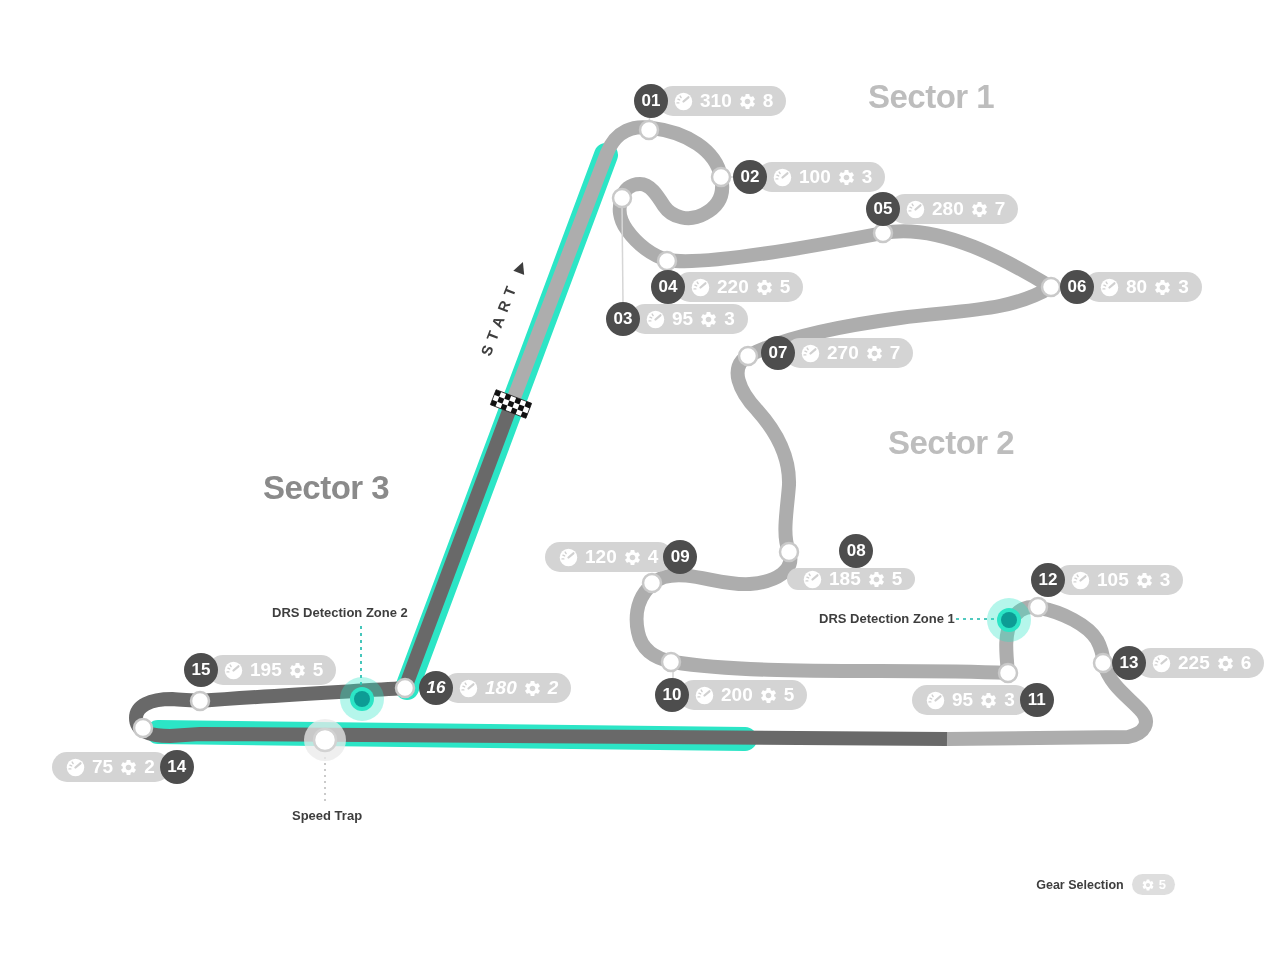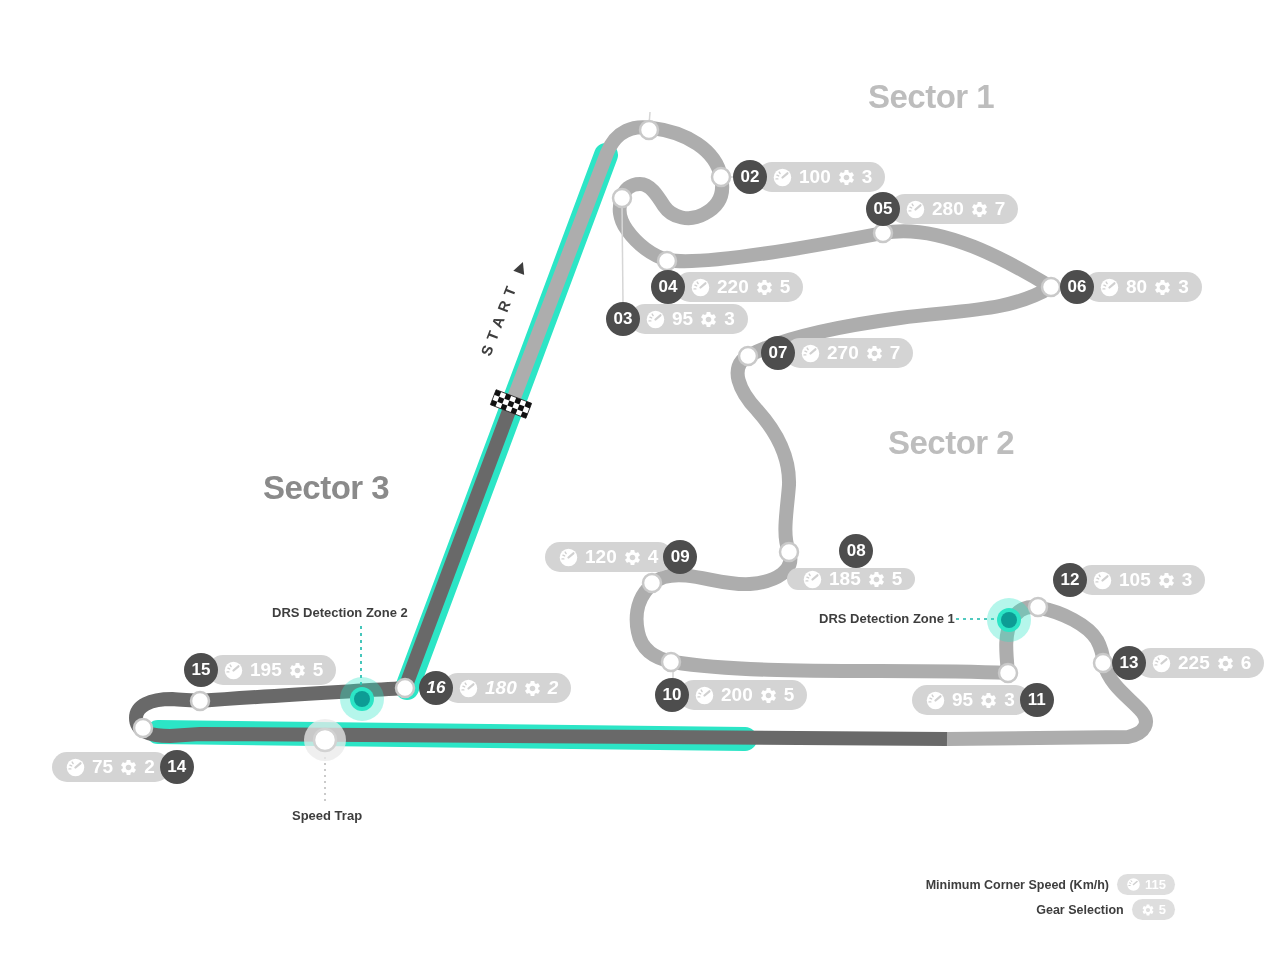--- a/index.html
+++ b/index.html
@@ -161,20 +161,33 @@
 
 <div class="sector-label sector-light" style="left:868px;top:78px;">Sector 1</div>
 <div class="sector-label sector-light" style="left:888px;top:424px;">Sector 2</div>
 <div class="sector-label sector-dark" style="left:263px;top:469px;">Sector 3</div>
 
 <div class="start">
   <span>START</span>
   <span class="arrow">▶</span>
 </div>
 
+<div class="badge" style="left:634px;top:84px;">
+  <div class="num">01</div>
+  <div class="pill">
+    <svg width="21" height="21">
+          <use href="#icon-gauge"></use>
+        </svg>
+    <span>310</span>
+    <svg width="19" height="19">
+          <use href="#icon-gear"></use>
+        </svg>
+    <span>8</span>
+  </div>
+</div>
 
 <div class="badge" style="left:733px;top:160px;">
   <div class="num">02</div>
   <div class="pill">
     <svg width="21" height="21">
           <use href="#icon-gauge"></use>
         </svg>
     <span>100</span>
     <svg width="19" height="19">
           <use href="#icon-gear"></use>
@@ -302,21 +315,21 @@
           <use href="#icon-gauge"></use>
         </svg>
     <span>95</span>
     <svg width="19" height="19">
           <use href="#icon-gear"></use>
         </svg>
     <span>3</span>
   </div>
 </div>
 
-<div class="badge" style="left:1053px;top:563px;">
+<div class="badge" style="left:1031px;top:563px;">
   <div class="num">12</div>
   <div class="pill">
     <svg width="21" height="21">
           <use href="#icon-gauge"></use>
         </svg>
     <span>105</span>
     <svg width="19" height="19">
           <use href="#icon-gear"></use>
         </svg>
     <span>3</span>
@@ -377,29 +390,20 @@
         </svg>
     <span>2</span>
   </div>
 </div>
 
 <div class="anno" style="left:272px;top:605px;">DRS Detection Zone 2</div>
 <div class="anno" style="left:819px;top:611px;">DRS Detection Zone 1</div>
 <div class="anno" style="left:292px;top:808px;">Speed Trap</div>
 
 <div class="legend">
-  <div class="legend-row">
-    <span class="lab">Minimum Corner Speed (Km/h)</span>
-    <span class="pill">
-      <svg width="15" height="15">
-            <use href="#icon-gauge"></use>
-          </svg>
-      <span>115</span>
-    </span>
-  </div>
   <div class="legend-row">
     <span class="lab">Gear Selection</span>
     <span class="pill">
       <svg width="14" height="14">
             <use href="#icon-gear"></use>
           </svg>
       <span>5</span>
     </span>
   </div>
 </div>

